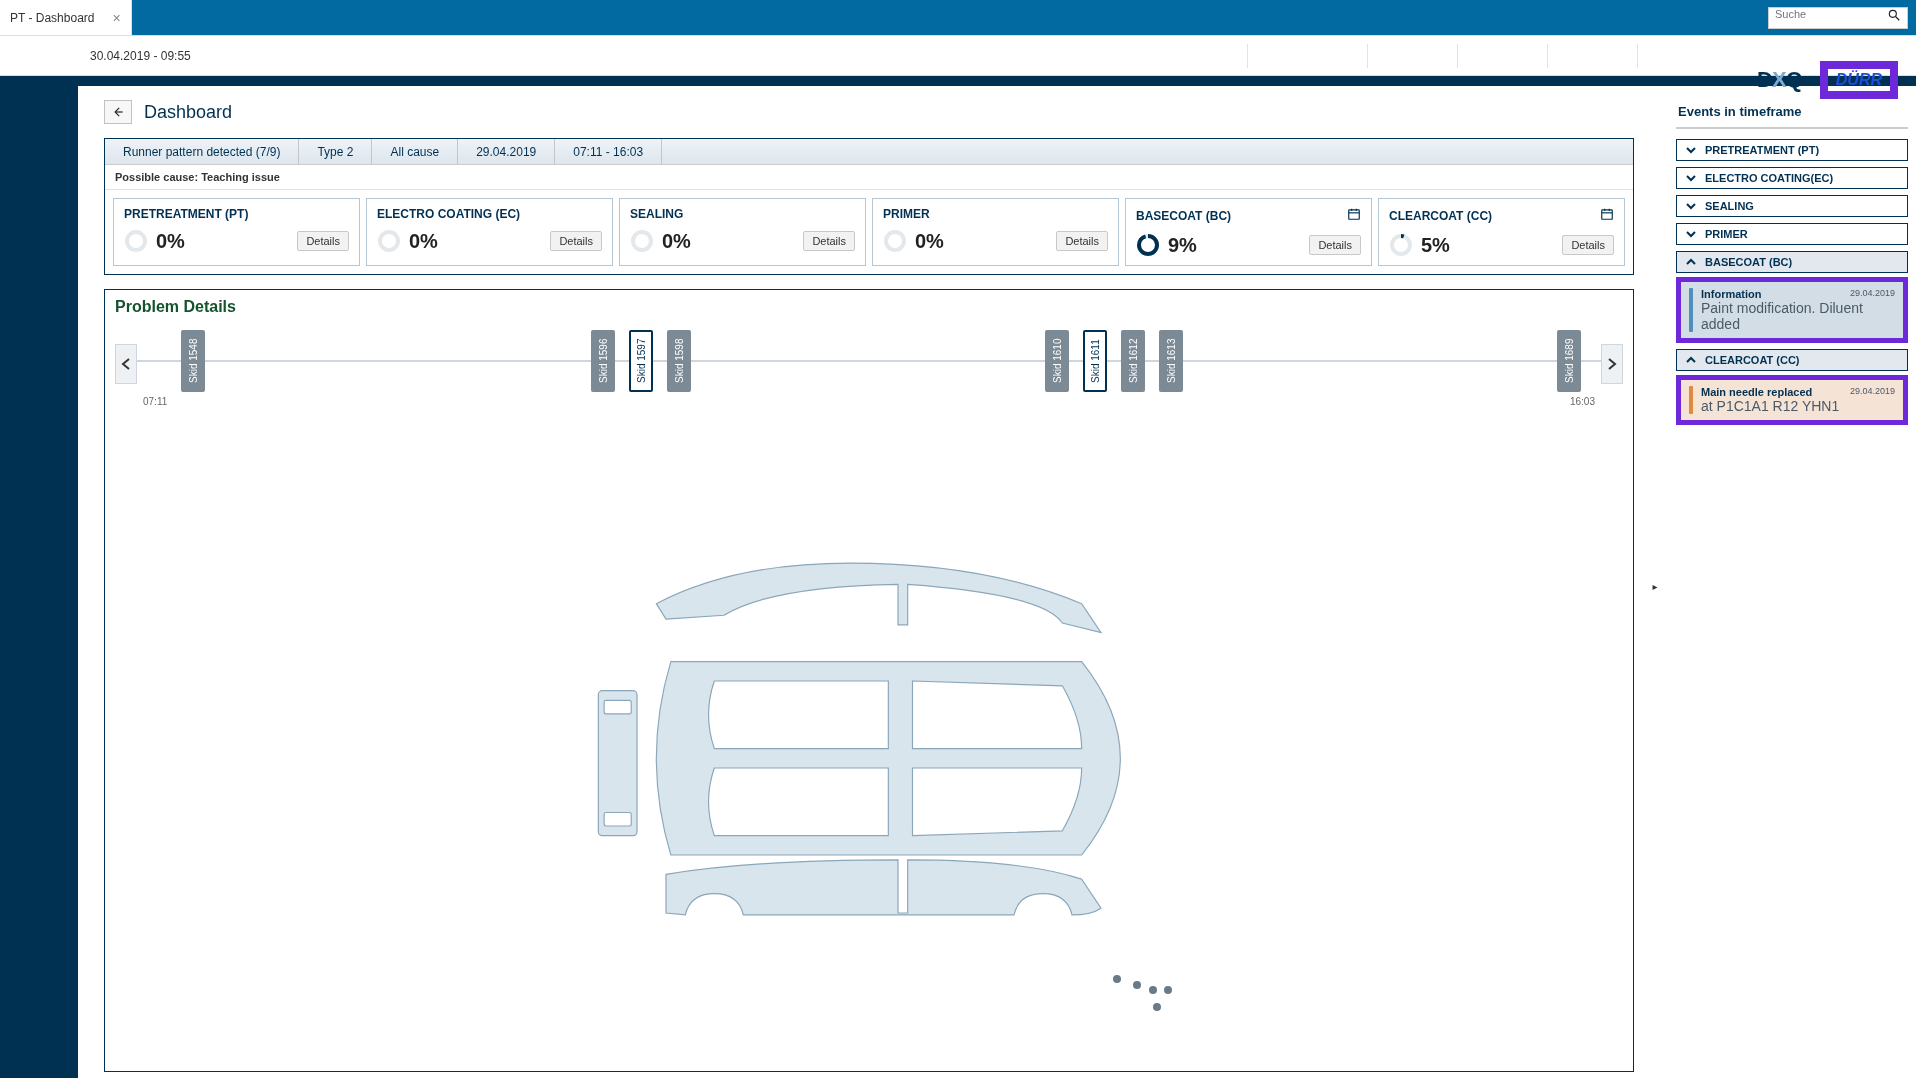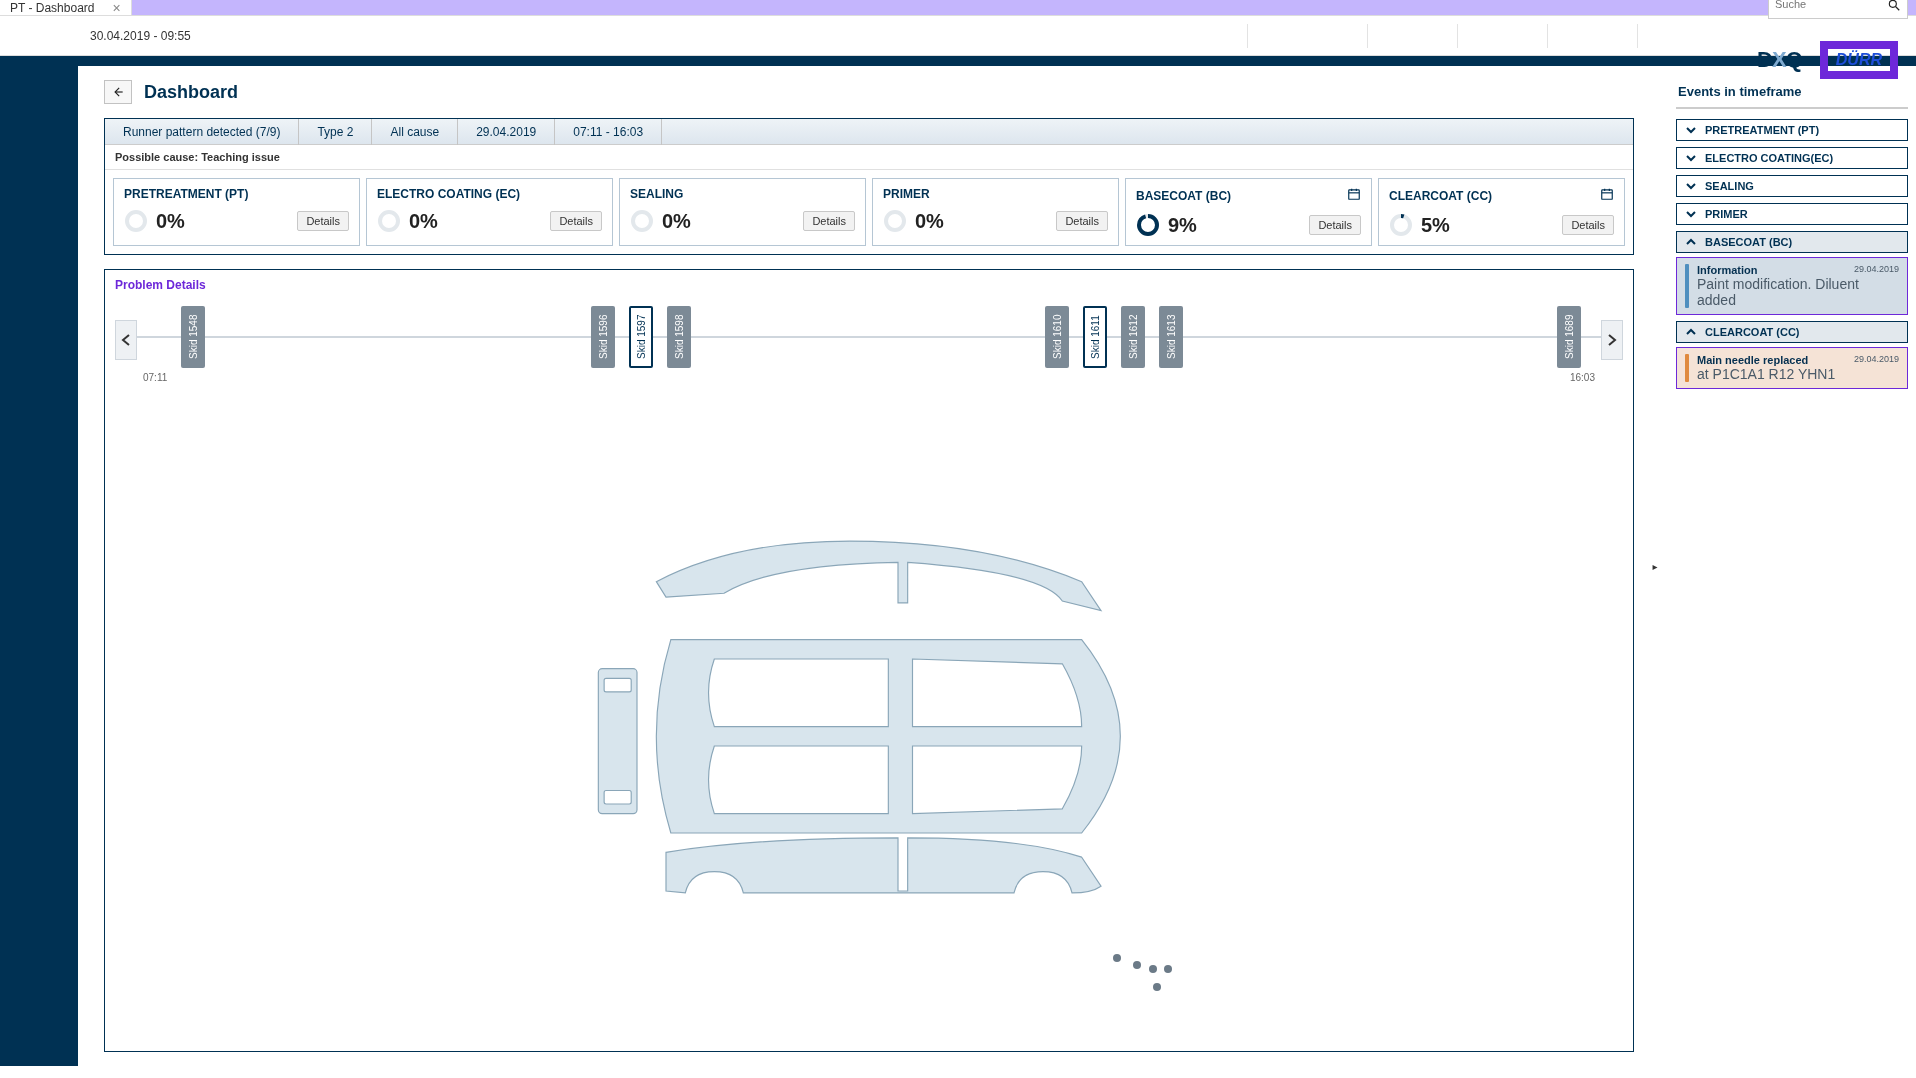--- a/index.html
+++ b/index.html
@@ -1,19 +1,19 @@
 <!DOCTYPE html>
 <html><head>
 <meta charset="utf-8">
 <style>
 * { box-sizing: border-box; margin: 0; padding: 0; font-family: Arial, Helvetica, sans-serif; }
 html, body { width: 100%; height: 100%; background: #fff; }
 
 .topbar {
-  display: flex; align-items: center; height: 16px; background: #c4b5fd;
+  display: flex; align-items: center; height: 36px; background: #0369a1;
   border-bottom: 1px solid #ddd; font-size: 12px;
 }
 .tab {
   display: flex; align-items: center; gap: 18px; padding: 0 10px; height: 100%;
   background: #fff; border-right: 1px solid #ddd; color: #333;
 }
 .tab .close { color: #888; cursor: pointer; font-size: 14px; }
 .search-wrap {
   margin-left: auto; display: flex; align-items: flex-start; gap: 6px;
   border: 1px solid #ccc; height: 22px; padding: 0 6px; margin-right: 8px; width: 140px;
@@ -47,21 +47,21 @@
 .workarea { flex: 1; padding: 14px 8px 14px 26px; overflow: hidden; display: flex; gap: 16px; }
 .leftcol { flex: 1; display: flex; flex-direction: column; min-width: 0; }
 .rightcol { width: 232px; flex-shrink: 0; display: flex; flex-direction: column; }
 
 .title-row { display: flex; align-items: center; gap: 12px; margin-bottom: 14px; }
 .back-btn {
   width: 28px; height: 24px; border: 1px solid #c2c2c2; background: #f7f7f7;
   display: flex; align-items: center; justify-content: center; cursor: pointer;
 }
 .back-btn svg { width: 14px; height: 14px; }
-h1.page-title { font-size: 18px; font-weight: 700; color: #003153; }
+h1.page-title { font-size: 18px; font-weight: 400; color: #003153; }
 
 .panel { border: 1px solid #003153; margin-bottom: 14px; }
 .filter-row {
   display: flex; align-items: center; background: linear-gradient(#eef3f7,#dde6ee);
   border-bottom: 1px solid #ccc; height: 26px; font-size: 12px; color: #003153;
 }
 .filter-row .item { padding: 0 18px; border-right: 1px solid #c5c5c5; line-height: 26px; }
 .filter-row .item:first-child { font-weight: 400; }
 .cause-row {
   font-size: 11px; font-weight: 700; color: #333; padding: 6px 10px;
@@ -78,21 +78,21 @@
 .stage-body { display: flex; align-items: center; justify-content: space-between; margin-top: 8px; }
 .pct-wrap { display: flex; align-items: center; gap: 8px; }
 .donut { width: 24px; height: 24px; }
 .pct { font-size: 20px; font-weight: 700; color: #222; }
 .details-btn {
   border: 1px solid #c8c8c8; background: #f2f2f2; font-size: 11px; color: #333;
   padding: 3px 8px; cursor: pointer; border-radius: 2px;
 }
 
 .problem-panel { border: 1px solid #003153; flex: 1; display: flex; flex-direction: column; min-height: 0; }
-.problem-head { font-size: 12px; font-weight: 700; color: #6d28d9; padding: 8px 10px; }
+.problem-head { font-size: 16px; font-weight: 700; color: #14532d; padding: 8px 10px; }
 .timeline-wrap { position: relative; padding: 0 16px; }
 .tl-nav {
   position: absolute; top: 20px; width: 22px; height: 40px;
   background: #eef1f4; border: 1px solid #cfd6dd; display: flex; align-items: center; justify-content: center;
   cursor: pointer; color:#333;
 }
 .tl-nav.left { left: 10px; } .tl-nav.right { right: 10px; }
 .tl-track { position: relative; height: 70px; margin: 0 16px; }
 .tl-line {
   position: absolute; top: 36px; left: 0; right: 0; height: 2px; background: #cfd6dd;
@@ -113,21 +113,21 @@
 .accordion { display: flex; flex-direction: column; gap: 6px; }
 .acc-item {}
 .acc-head {
   display: flex; align-items: center; gap: 8px; border: 1px solid #003153;
   font-size: 11px; font-weight: 700; color: #003153; padding: 4px 8px; cursor: pointer;
   background: #fff;
 }
 .acc-head.expanded { background: #e2e8ed; }
 .chev { width: 12px; height: 12px; display: inline-flex; align-items: center; justify-content: center; }
 .event-card {
-  border: 1px solid #6d28d9; margin-top: 4px; padding: 6px 8px; display: flex; gap: 8px;
+  border: 5px solid #6d28d9; margin-top: 4px; padding: 6px 8px; display: flex; gap: 8px;
   font-size: 11px; position: relative;
 }
 .event-card.info { background: #d3dde6; }
 .event-card.warn { background: #f5e3d6; }
 .event-card .mark { width: 4px; align-self: stretch; border-radius: 1px; }
 .event-card.info .mark { background: #4f8fbf; }
 .event-card.warn .mark { background: #e08a3e; }
 .event-card .body { flex: 1; }
 .event-card .et { font-weight: 700; color: #053050; }
 .event-card .ed { color: #4a5a68; font-size: 14px; }

